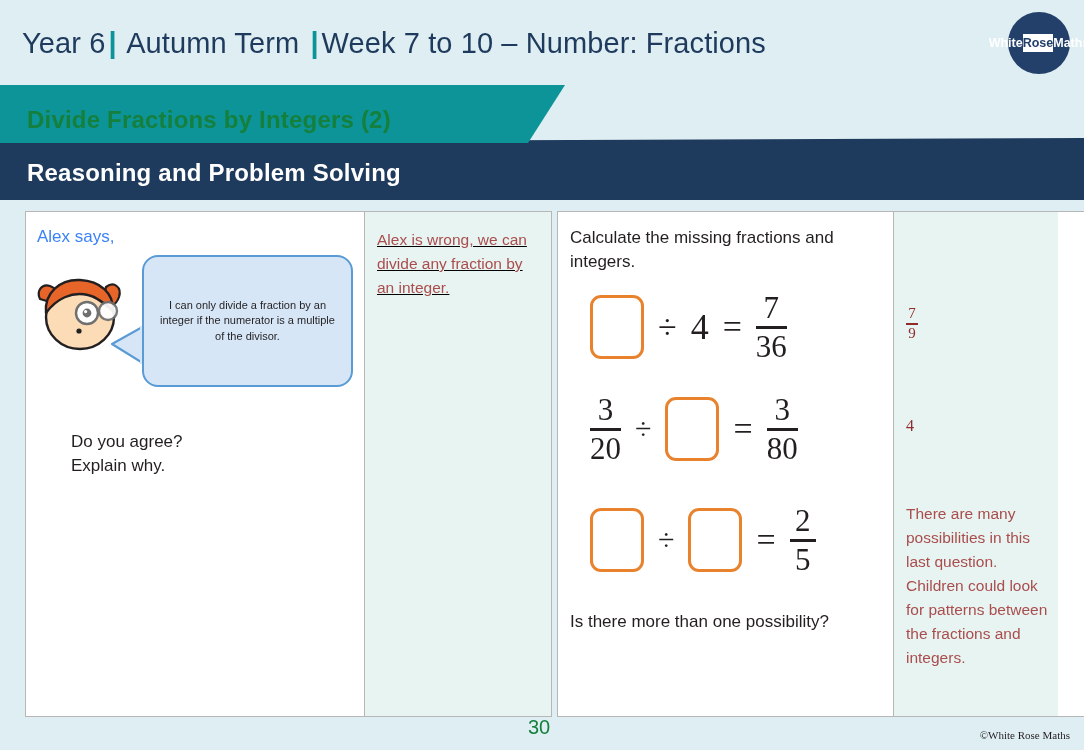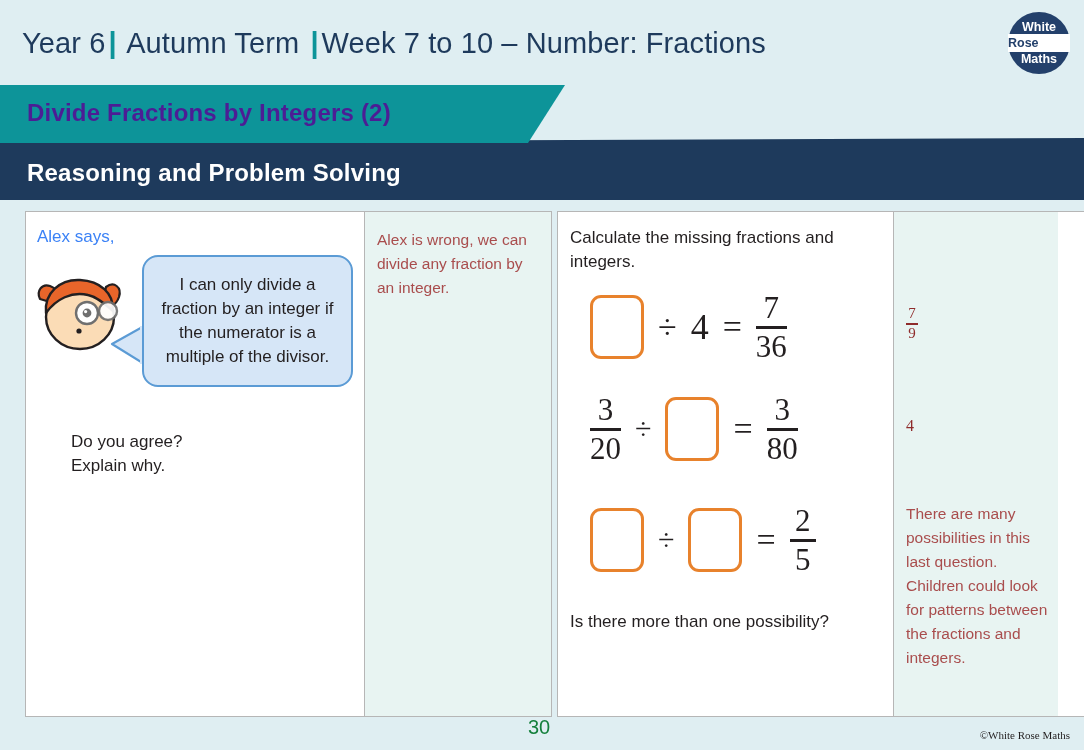--- a/index.html
+++ b/index.html
@@ -39,21 +39,20 @@
   
   .logo {
     position: absolute;
     right: 14px;
     top: 12px;
     width: 62px;
     height: 62px;
     border-radius: 50%;
     background: #23406b;
     display: flex;
-    flex-direction: column;
     align-items: center;
     justify-content: center;
     line-height: 1.02;
   }
   .logo .l1, .logo .l3 {
     color: #ffffff;
     font-size: 12.5px;
     font-weight: 700;
   }
   .logo .l2wrap {
@@ -83,24 +82,24 @@
     left: 0;
     top: 85px;
     width: 600px;
     height: 58px;
     background: #0d9499;
     clip-path: polygon(0 0, 565px 0, 528px 58px, 0 58px);
   }
   .banner-title {
     position: absolute;
     left: 27px;
-    top: 99px;
+    top: 106px;
     font-size: 24px;
     font-weight: 700;
-    color: #4c1d95;
+    color: #15803d;
     letter-spacing: .2px;
     z-index: 5;
   }
   .banner-sub {
     position: absolute;
     left: 27px;
     top: 159px;
     font-size: 24px;
     font-weight: 700;
     color: #ffffff;
@@ -122,20 +121,21 @@
     background: #ffffff;
     position: relative;
     height: 100%;
   }
   .a-col {
     background: #e8f4f2;
     border-left: 1px solid #b6b6b6;
     position: relative;
     height: 100%;
     padding: 16px 12px 0 12px;
+    text-decoration: underline;
   }
   .panel-left  .q-col { width: 338px; }
   .panel-left  .a-col { width: 187px; }
   .panel-right .q-col { width: 335px; }
   .panel-right .a-col { width: 165px; }
 
   .ans-text {
     color: #a94d4d;
     font-size: 15.5px;
     line-height: 1.55;
@@ -162,21 +162,21 @@
     width: 211px;
     min-height: 132px;
     background: #d6e6f7;
     border: 2px solid #5b9bd5;
     border-radius: 16px;
     display: flex;
     align-items: center;
     justify-content: center;
     padding: 9px 11px;
     text-align: center;
-    font-size: 17px;
+    font-size: 11px;
     line-height: 1.42;
     color: #231f20;
   }
   .bubble-tail {
     position: absolute;
     left: 84px;
     top: 111px;
     width: 36px;
     height: 44px;
   }

